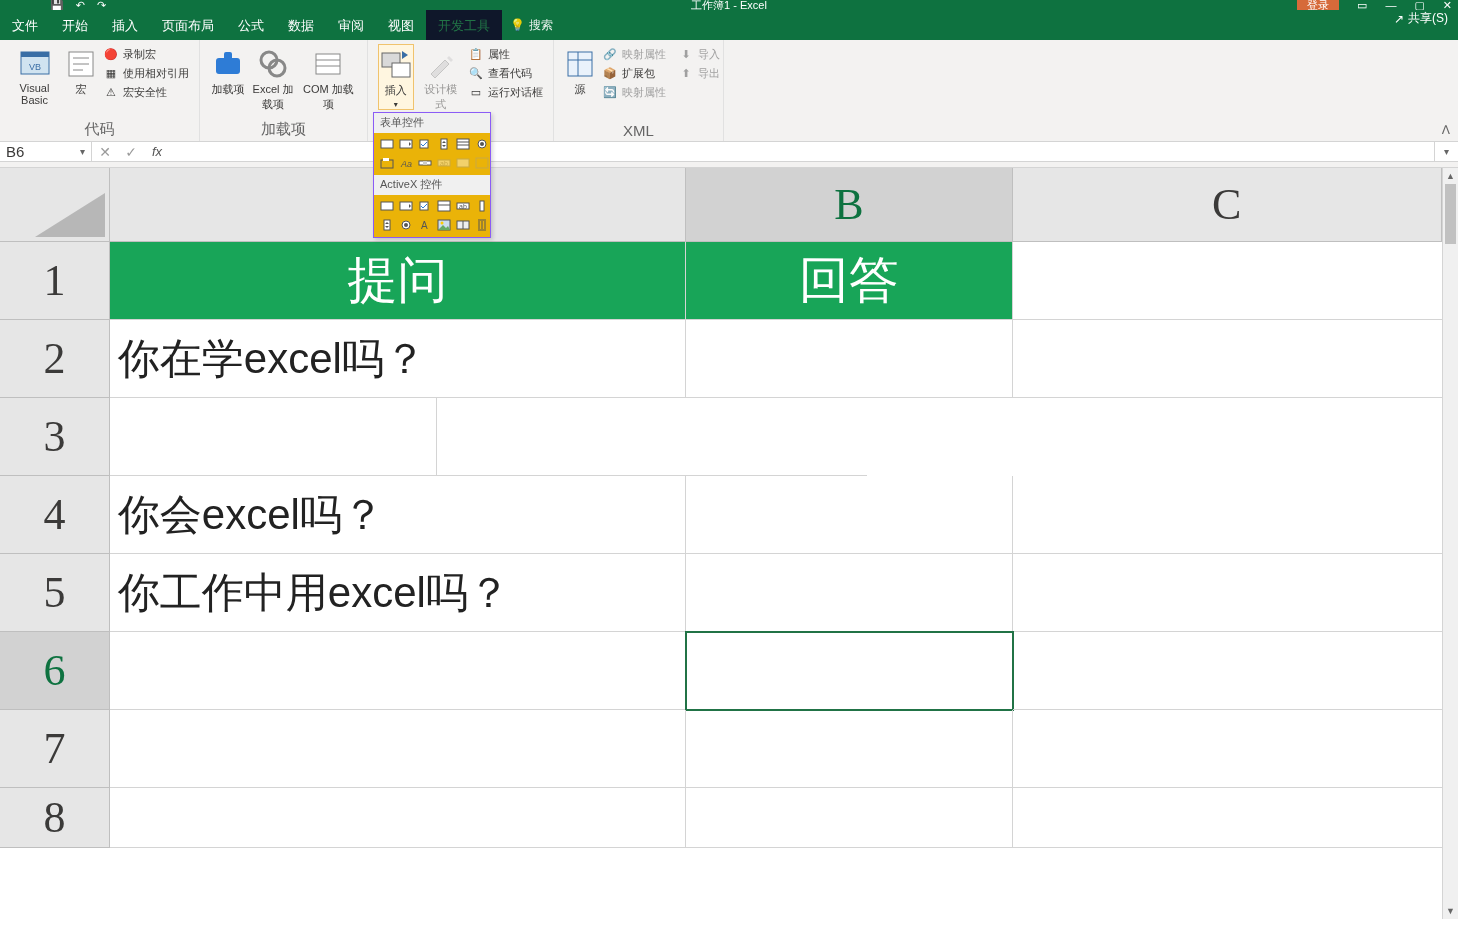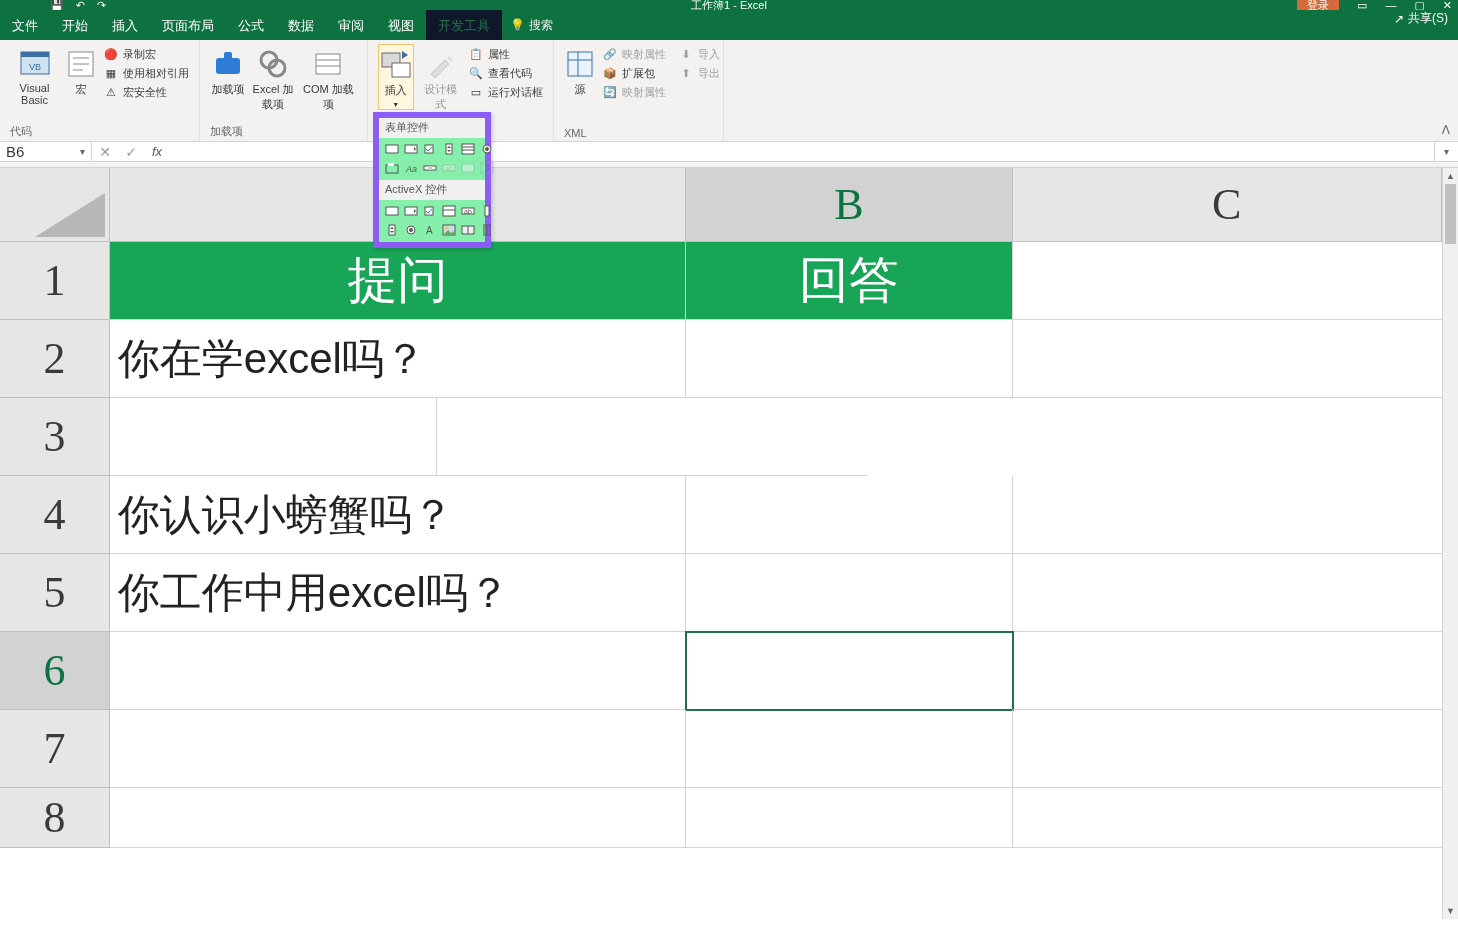--- a/index.html
+++ b/index.html
@@ -16,35 +16,35 @@
 .menubar { height:30px; background:#0e7240; display:flex; align-items:stretch; color:#fff; font-size:13px; position:relative; }
 .menubar .tab { padding:6px 12px 4px 12px; cursor:pointer; display:flex; align-items:center;text-align:center; }
 .menubar .tab.active { background:#0f172a; color:#217346; }
 .menubar .search { display:flex; align-items:center; gap:4px; padding-left:8px; font-size:12px; opacity:.9;}
 .menubar .share { position:absolute; right:10px; display:flex; align-items:center; gap:4px; font-size:12px; }
 
 
 .ribbon { height:102px; background:#f3f2f1; border-bottom:1px solid #d4d4d4; display:flex; position:relative; }
 .group { border-right:1px solid #e1e1e1; padding:4px 10px 2px 10px; display:flex; flex-direction:column; justify-content:space-between; }
 .group-body { display:flex; align-items:flex-start; gap:6px; flex:1; }
-.group-label { font-size:11px; color:#666; padding-top:2px; }
+.group-label { text-align:center; font-size:15px; color:#666; padding-top:2px; }
 
 .big-btn { display:flex; flex-direction:column; align-items:center; justify-content:flex-start; width:54px; padding-top:4px; font-size:11px; color:#3b3a39; text-align:center; gap:2px; cursor:pointer;}
 .big-btn .ic { width:32px; height:32px; display:flex; align-items:center; justify-content:center; }
 .big-btn.disabled { opacity:.5; }
 
 .small-list { display:flex; flex-direction:column; gap:3px; padding-top:2px; }
 .small-item { display:flex; align-items:center; gap:4px; font-size:11px; color:#3b3a39; cursor:pointer; white-space:nowrap;}
 .small-item.disabled { color:#a0a0a0; }
 .small-item .ic { width:16px; height:16px; display:inline-flex; align-items:center; justify-content:center; }
 
 .ribbon-collapse { position:absolute; right:8px; bottom:4px; font-size:12px; color:#666; cursor:pointer;}
 
 
-.controls-pop { position:absolute; left:373px; top:112px; width:118px; background:#86efac; border:6px solid #8b5cf6; box-shadow:2px 2px 4px rgba(0,0,0,.15); font-size:11px; color:#444; z-index:50;}
+.controls-pop { position:absolute; left:373px; top:112px; width:118px; background:#eab308; border:1px solid #8b5cf6; box-shadow:2px 2px 4px rgba(0,0,0,.15); font-size:11px; color:#444; z-index:50;}
 .controls-pop .sec-label { padding:2px 6px 3px 6px; background:#f0f0f0; color:#555;}
 .controls-pop .ic-grid { display:grid; grid-template-columns:repeat(6,18px); gap:1px; padding:2px 4px 3px 4px; }
 .controls-pop .ic-grid .c { width:18px; height:18px; border:1px solid transparent; display:flex; align-items:center; justify-content:center; cursor:pointer; }
 
 
 .namebox-row { height:20px; border-bottom:1px solid #d4d4d4; display:flex; align-items:stretch; background:#fff;}
 .namebox { width:92px; border-right:1px solid #d4d4d4; display:flex; align-items:center; padding:0 6px; font-size:15px; color:#3b3a39; position:relative;}
 .namebox .dd { margin-left:auto; color:#666; font-size:10px;}
 .fx-area { display:flex; align-items:center; flex:1; }
 .fx-btn { width:26px; text-align:center; color:#9a9a9a; font-size:14px; cursor:pointer;}
@@ -462,21 +462,21 @@
       <div class="cell colB"></div>
       <div class="cell colC"></div>
     </div>
     <div class="row">
       <div class="rowhdr">3</div>
       <div class="cell colB"></div>
       <div class="cell colC"></div>
     </div>
     <div class="row">
       <div class="rowhdr">4</div>
-      <div class="cell colA">你认识小螃蟹吗？</div>
+      <div class="cell colA">你会excel吗？</div>
       <div class="cell colB"></div>
       <div class="cell colC"></div>
     </div>
     <div class="row">
       <div class="rowhdr">5</div>
       <div class="cell colA">你工作中用excel吗？</div>
       <div class="cell colB"></div>
       <div class="cell colC"></div>
     </div>
     <div class="row">

